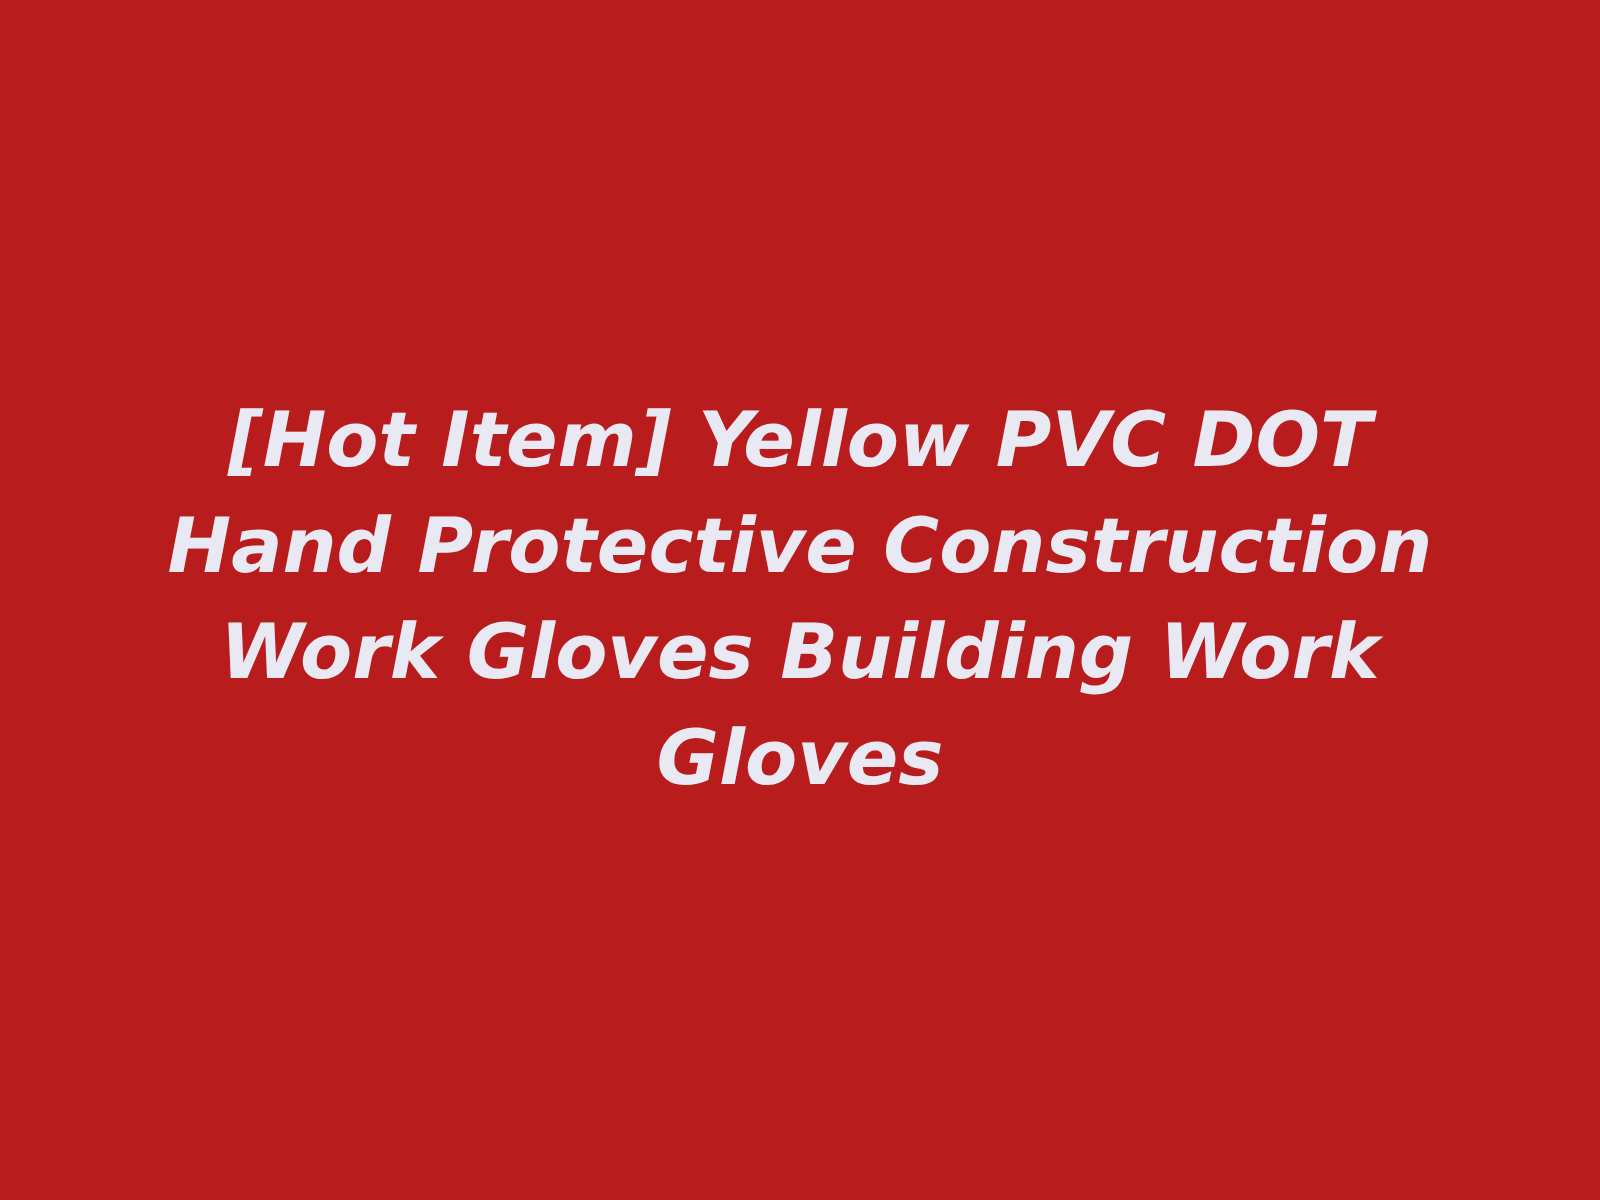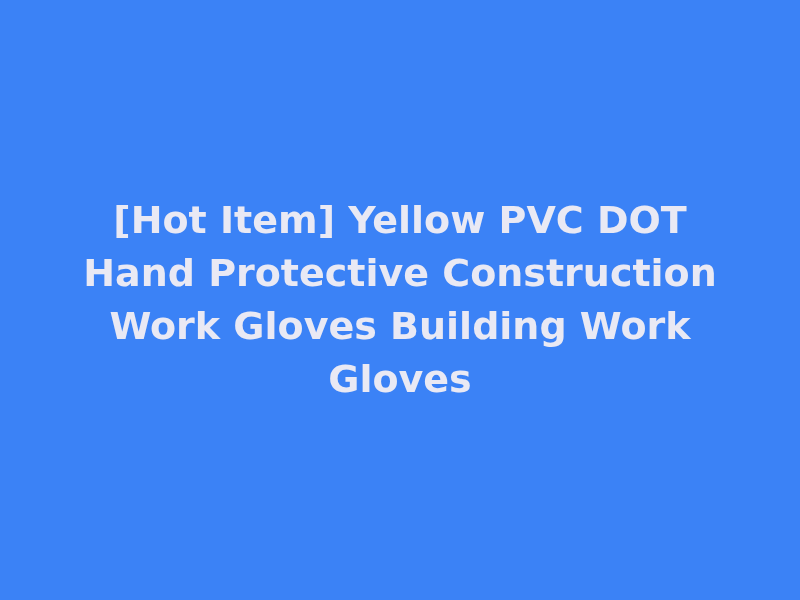--- a/index.html
+++ b/index.html
@@ -12,21 +12,22 @@
     overflow: hidden;
     font-family: "DejaVu Sans", sans-serif;
   }
   .placeholder-card {
     width: 800px;
     height: 600px;
     box-sizing: border-box;
     display: flex;
     align-items: center;
     justify-content: center;
-    background-color: #3b82f6;
+    background-color: #b91c1c;
+    font-style: italic;
   }
   .title-block {
     width: 700px;
     text-align: center;
     padding: 0 10px;
     box-sizing: border-box;
   }
   .title-text {
     margin: 0;
     color: #e9e9f4;

